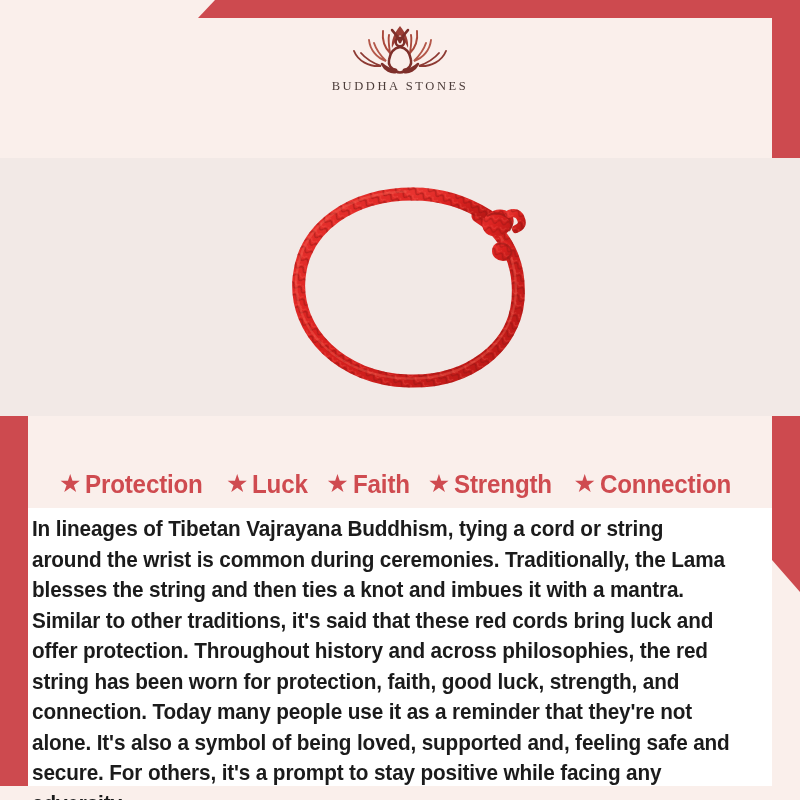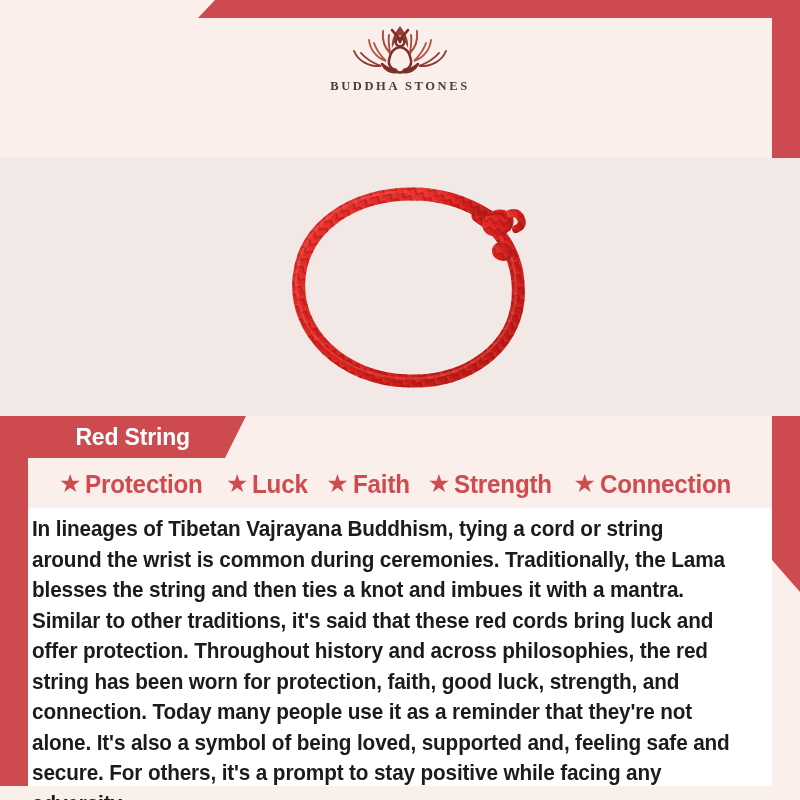--- a/index.html
+++ b/index.html
@@ -66,21 +66,21 @@
     padding-top: 2px;
     box-sizing: border-box;
   }
   .logo-mark { width: 132px; height: 58px; display: block; }
   .logo-text {
     margin-top: 1px;
     font-family: "Liberation Serif", serif;
     font-size: 12.5px;
     letter-spacing: 2.6px;
     color: #4a3b38;
-    font-weight: 700;
+    font-weight: 400;
   }
 
   
   .title-banner {
     position: absolute;
     left: 157px; top: 103px;
     width: 500px; height: 52px;
     background: #fdf7f3;
     display: flex;
     align-items: center;
@@ -260,23 +260,20 @@
           <path d="M253 64 q9 -3 12 5 q3 7 -5 10" fill="none" stroke="url(#cordg)" stroke-width="8" stroke-linecap="round"></path>
           <path d="M253 64 q9 -3 12 5 q3 7 -5 10" fill="none" stroke="url(#braid)" stroke-width="8" stroke-linecap="round"></path>
           <ellipse cx="247" cy="101" rx="11" ry="10" fill="url(#cordg)"></ellipse>
           <ellipse cx="247" cy="101" rx="11" ry="10" fill="url(#braid)" opacity="0.85"></ellipse>
           <path d="M240 95 q8 -4 14 3 q4 6 -3 10" fill="none" stroke="#9d1a17" stroke-width="1.8" opacity="0.65"></path>
         </g>
       </g>
     </svg>
   </div>
 
-  <div class="ribbon">
-    <span class="ribbon-text">Red String</span>
-  </div>
 
   <div class="features">
     <span class="feature">
       <span class="star">★</span>
       <span class="flabel">Protection</span>
     </span>
     <span class="feature">
       <span class="star">★</span>
       <span class="flabel">Luck</span>
     </span>

